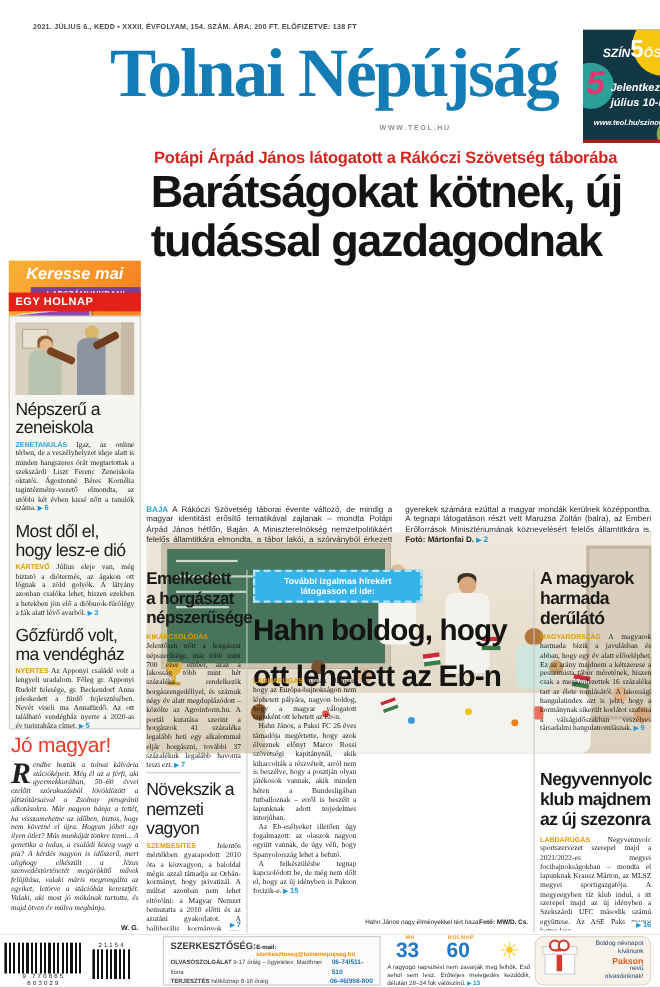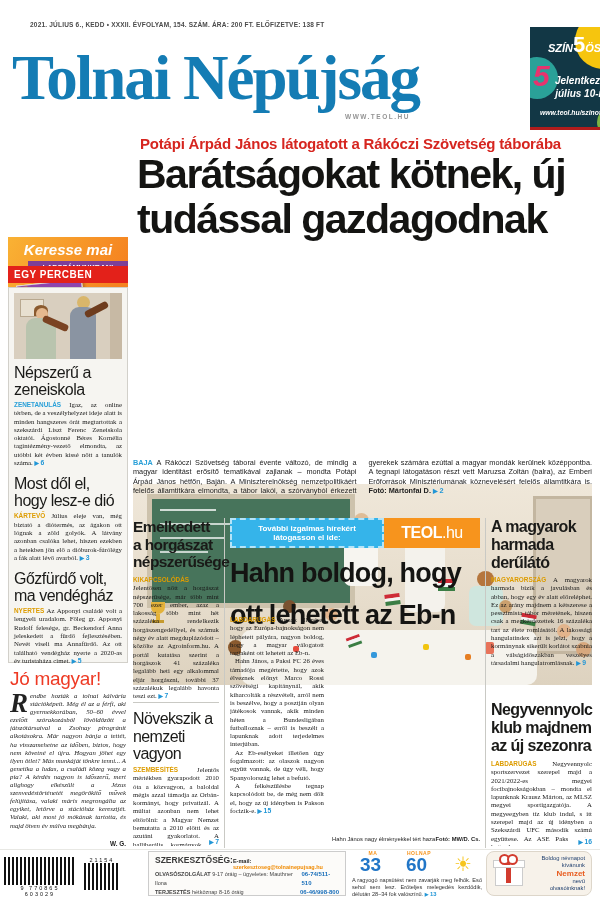--- a/index.html
+++ b/index.html
@@ -61,21 +61,21 @@
   .nameday{font-size:5.8px;line-height:7px;color:#1f3f6e;text-align:right;}
   .nameday .nm{font-weight:bold;font-size:8px;color:#e85d20;line-height:9px;}
 </style>
 </head>
 <body>
 
 <div id="page">
 
   <div class="abs" style="left:30px;top:21px;font-weight:bold;font-size:6.5px;color:#4a4a4a;letter-spacing:.2px;">2021. JÚLIUS 6., KEDD • XXXII. ÉVFOLYAM, 154. SZÁM. ÁRA: 200 FT. ELŐFIZETVE: 138 FT</div>
 
-  <div class="abs" style="left:12px;top:36px;width:495px;font-family:'Liberation Serif',serif;font-weight:bold;font-size:63px;line-height:84px;letter-spacing:-2px;color:#147cb4;white-space:nowrap;">Tolnai Népújság</div>
+  <div class="abs" style="left:12px;top:24px;width:495px;font-family:'Liberation Serif',serif;font-weight:bold;font-size:63px;line-height:84px;letter-spacing:-2px;color:#147cb4;white-space:nowrap;text-align:right;">Tolnai Népújság</div>
 
   <div class="abs" style="left:345px;top:113px;font-weight:bold;font-size:6.5px;color:#949494;letter-spacing:1.5px;">WWW.TEOL.HU</div>
 
   <div class="abs photo" style="left:530px;top:27px;width:89px;height:100px;background:#123745;border-bottom:3px solid #b01c1c;">
     <div class="abs" style="right:-12px;top:-14px;width:56px;height:56px;border-radius:50%;background:#f6c50e;"></div>
     <div class="abs" style="left:-14px;top:30px;width:42px;height:42px;border-radius:50%;background:#2aa198;"></div>
     <div class="abs" style="right:-8px;bottom:-10px;width:30px;height:30px;border-radius:50%;background:#7cb342;"></div>
     <div class="abs" style="left:0;top:5px;width:100%;text-align:center;color:#fff;font-weight:bold;">
       <span style="font-size:11px;font-style:italic;">SZÍN</span><span style="font-size:22px;">5</span><span style="font-size:11px;font-style:italic;">ÖS</span>
     </div>
@@ -102,21 +102,21 @@
       <div class="abs" style="left:2px;top:36px;width:10px;height:5px;background:#8e44ad;"></div>
       <div class="abs" style="left:2px;bottom:2px;right:2px;height:9px;background:#8e44ad;color:#fff;font-weight:bold;font-size:5px;text-align:center;line-height:9px;">Koltay Anna</div>
     </div>
 
     <div class="abs" style="right:5px;bottom:5px;width:34px;height:34px;border-radius:50%;background:#fff;border:2px solid #f0a030;">
       <div class="abs" style="left:10px;top:5px;width:12px;height:12px;border-radius:50%;border:2px solid #f0a030;"></div>
       <div class="abs" style="left:14px;top:21px;width:6px;height:5px;background:#f0a030;"></div>
     </div>
   </div>
 
-  <div class="abs" style="left:8px;top:266px;width:120px;height:17px;background:#e3211a;color:#fff;font-weight:bold;font-size:10px;letter-spacing:.5px;text-align:left;line-height:17px;padding-left:6px;box-sizing:border-box;">EGY PERCBEN</div>
+  <div class="abs" style="left:8px;top:266px;width:120px;height:17px;background:#e3211a;color:#fff;font-weight:bold;font-size:10px;letter-spacing:.5px;text-align:left;line-height:17px;padding-left:6px;box-sizing:border-box;">EGY HOLNAP</div>
 
   <div class="abs kicker" style="left:140px;top:135px;">Potápi Árpád János látogatott a Rákóczi Szövetség táborába</div>
   <div class="abs h1" style="left:137px;top:152px;width:458px;">Barátságokat kötnek, új tudással gazdagodnak</div>
 
   <div class="abs photo" style="left:133px;top:253px;width:459px;height:201px;background:linear-gradient(180deg,#efe7d9 0%,#e6dccb 60%,#ddd2bf 100%);">
     <div class="abs" style="left:14px;top:10px;width:198px;height:104px;background:#47745b;border:5px solid #cdc2ac;">
       <div class="abs" style="left:8px;top:10px;width:56px;height:2px;background:rgba(255,255,255,.75);"></div>
       <div class="abs" style="left:8px;top:24px;width:70px;height:2px;background:rgba(255,255,255,.7);"></div>
       <div class="abs" style="left:8px;top:38px;width:64px;height:2px;background:rgba(255,255,255,.7);"></div>
       <div class="abs" style="left:8px;top:52px;width:48px;height:2px;background:rgba(255,255,255,.7);"></div>
@@ -248,24 +248,20 @@
     <b class="tag o">SZEMBESÍTÉS</b>
     <span>Jelentős mértékben gyarapodott 2010 óta a közvagyon, a baloldal mégis azzal támadja az Orbán-kormányt, hogy privatizál. A múltat azonban nem lehet eltörölni: a Magyar Nemzet bemutatta a 2010 előtti és az azutáni gyakorlatot. A balliberális kormányok úgy privatizálták, hogy a magyar gazdaság egyre rosszabb helyzetbe került.</span>
     <span class="pg pg-abs">7</span>
   </div>
 
   <div class="abs banner" style="left:230px;top:518px;width:250px;">
     <div class="banner-blue">
       <span>További izgalmas hírekért</span>
       <span>látogasson el ide:</span>
     </div>
-    <div class="banner-orange">
-      <b>TEOL</b>
-        <span>.hu</span>
-    </div>
   </div>
 
   <div class="abs h2" style="left:230px;top:552px;width:252px;">Hahn boldog, hogy ott lehetett az Eb-n</div>
 
   <div class="abs art-body clip" style="left:230px;top:616px;width:94px;height:218px;">
     <div>
       <b class="tag o">LABDARÚGÁS</b>
       <span>Annak ellenére, hogy az Európa-bajnokságon nem léphetett pályára, nagyon boldog, hogy a magyar válogatott tagjaként ott lehetett az Eb-n.</span>
     </div>
     <div style="text-indent:5px;">Hahn János, a Paksi FC 26 éves támadója megértette, hogy azok élveznek előnyt Marco Rossi szövetségi kapitánynál, akik kiharcolták a részvételt, arról nem is beszélve, hogy a posztján olyan játékosok vannak, akik minden héten a Bundesligában futballoznak – erről is beszélt a lapunknak adott terjedelmes interjúban.</div>
@@ -335,19 +331,19 @@
       <div class="abs" style="left:10px;top:0;width:5px;height:16px;background:#d23b2e;"></div>
     </div>
     <div class="abs" style="left:6px;top:8px;width:30px;height:6px;background:#fff;border:1px solid #ccc;">
       <div class="abs" style="left:11px;top:0;width:5px;height:4px;background:#d23b2e;"></div>
     </div>
     <div class="abs" style="left:12px;top:2px;width:7px;height:7px;border:2px solid #d23b2e;border-radius:50%;background:#fff;"></div>
     <div class="abs" style="left:20px;top:2px;width:7px;height:7px;border:2px solid #d23b2e;border-radius:50%;background:#fff;"></div>
     <div class="nameday abs" style="right:6px;top:3px;">
       <div>Boldog névnapot</div>
       <div>kívánunk</div>
-      <div class="nm">Nemzet</div>
+      <div class="nm">Pakson</div>
       <div>nevű</div>
       <div>olvasóinknak!</div>
     </div>
   </div>
 
 </div>
 
 </body></html>

